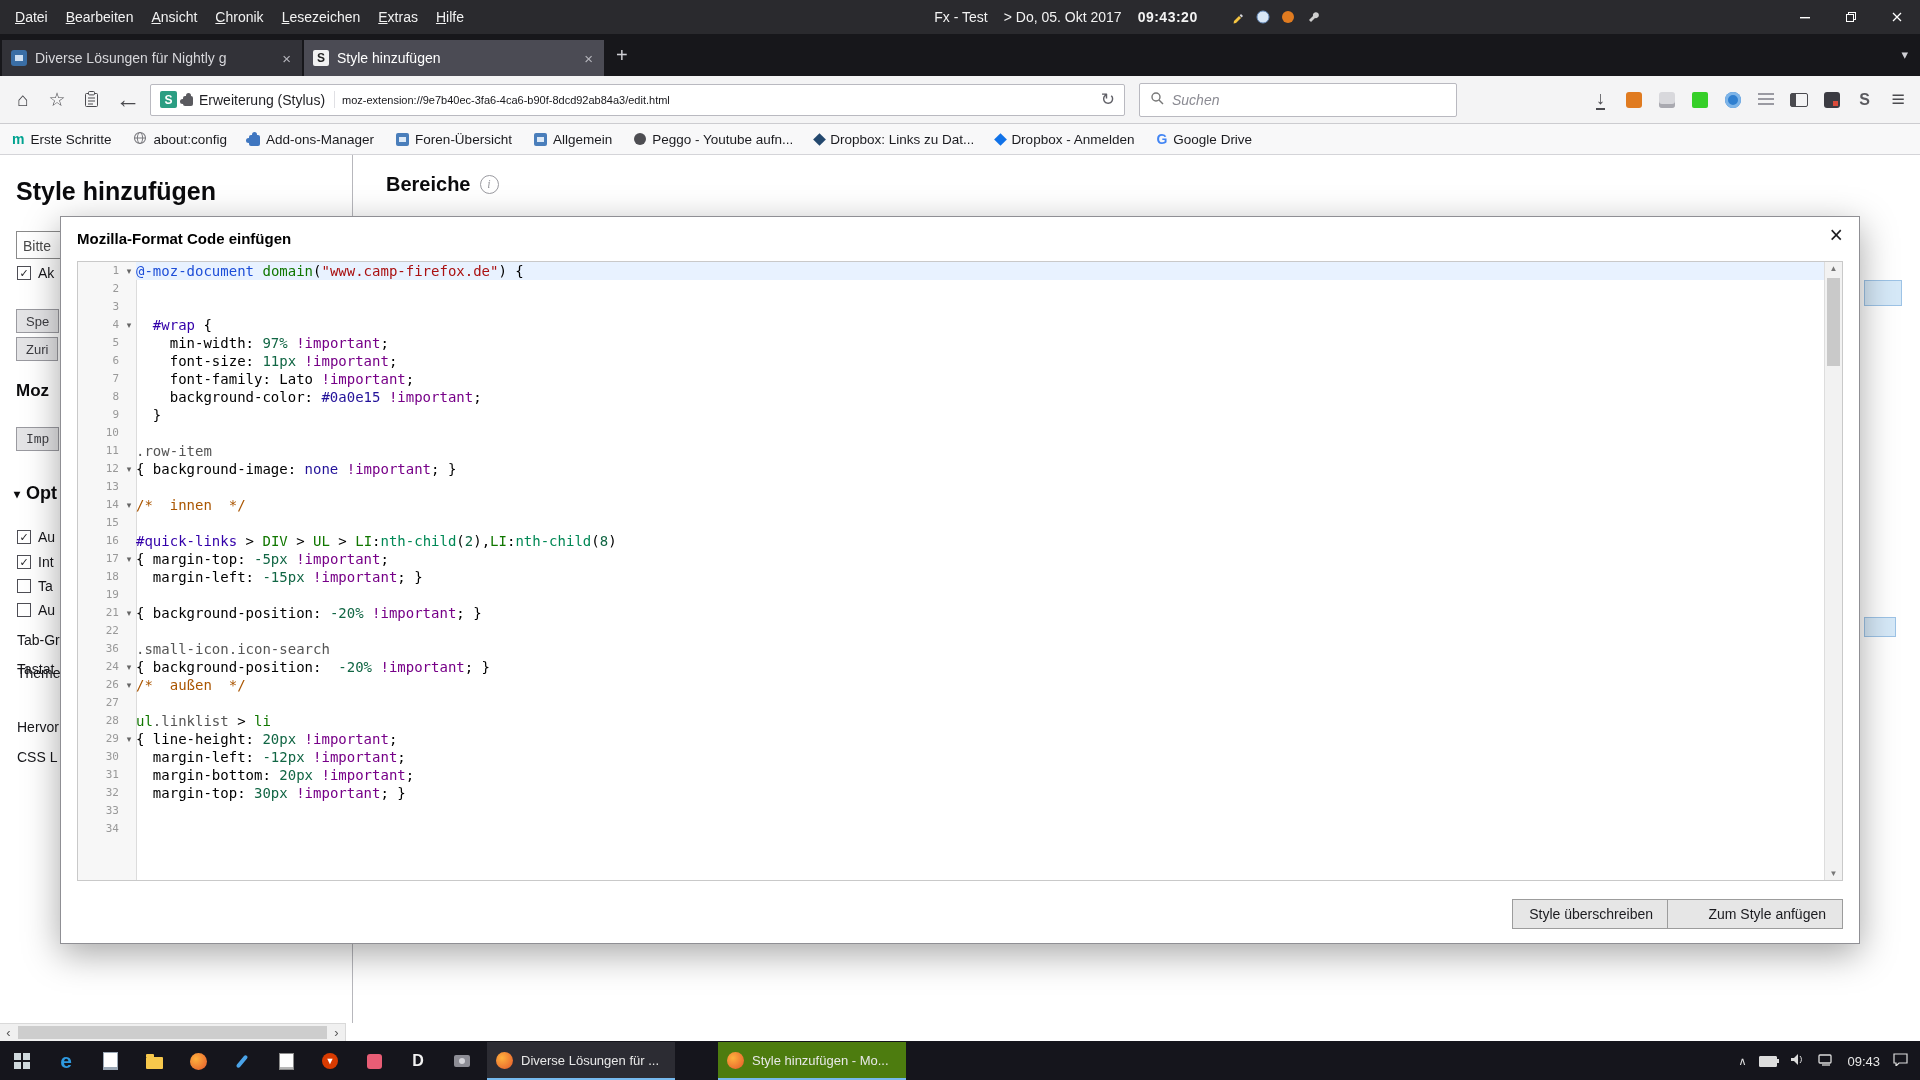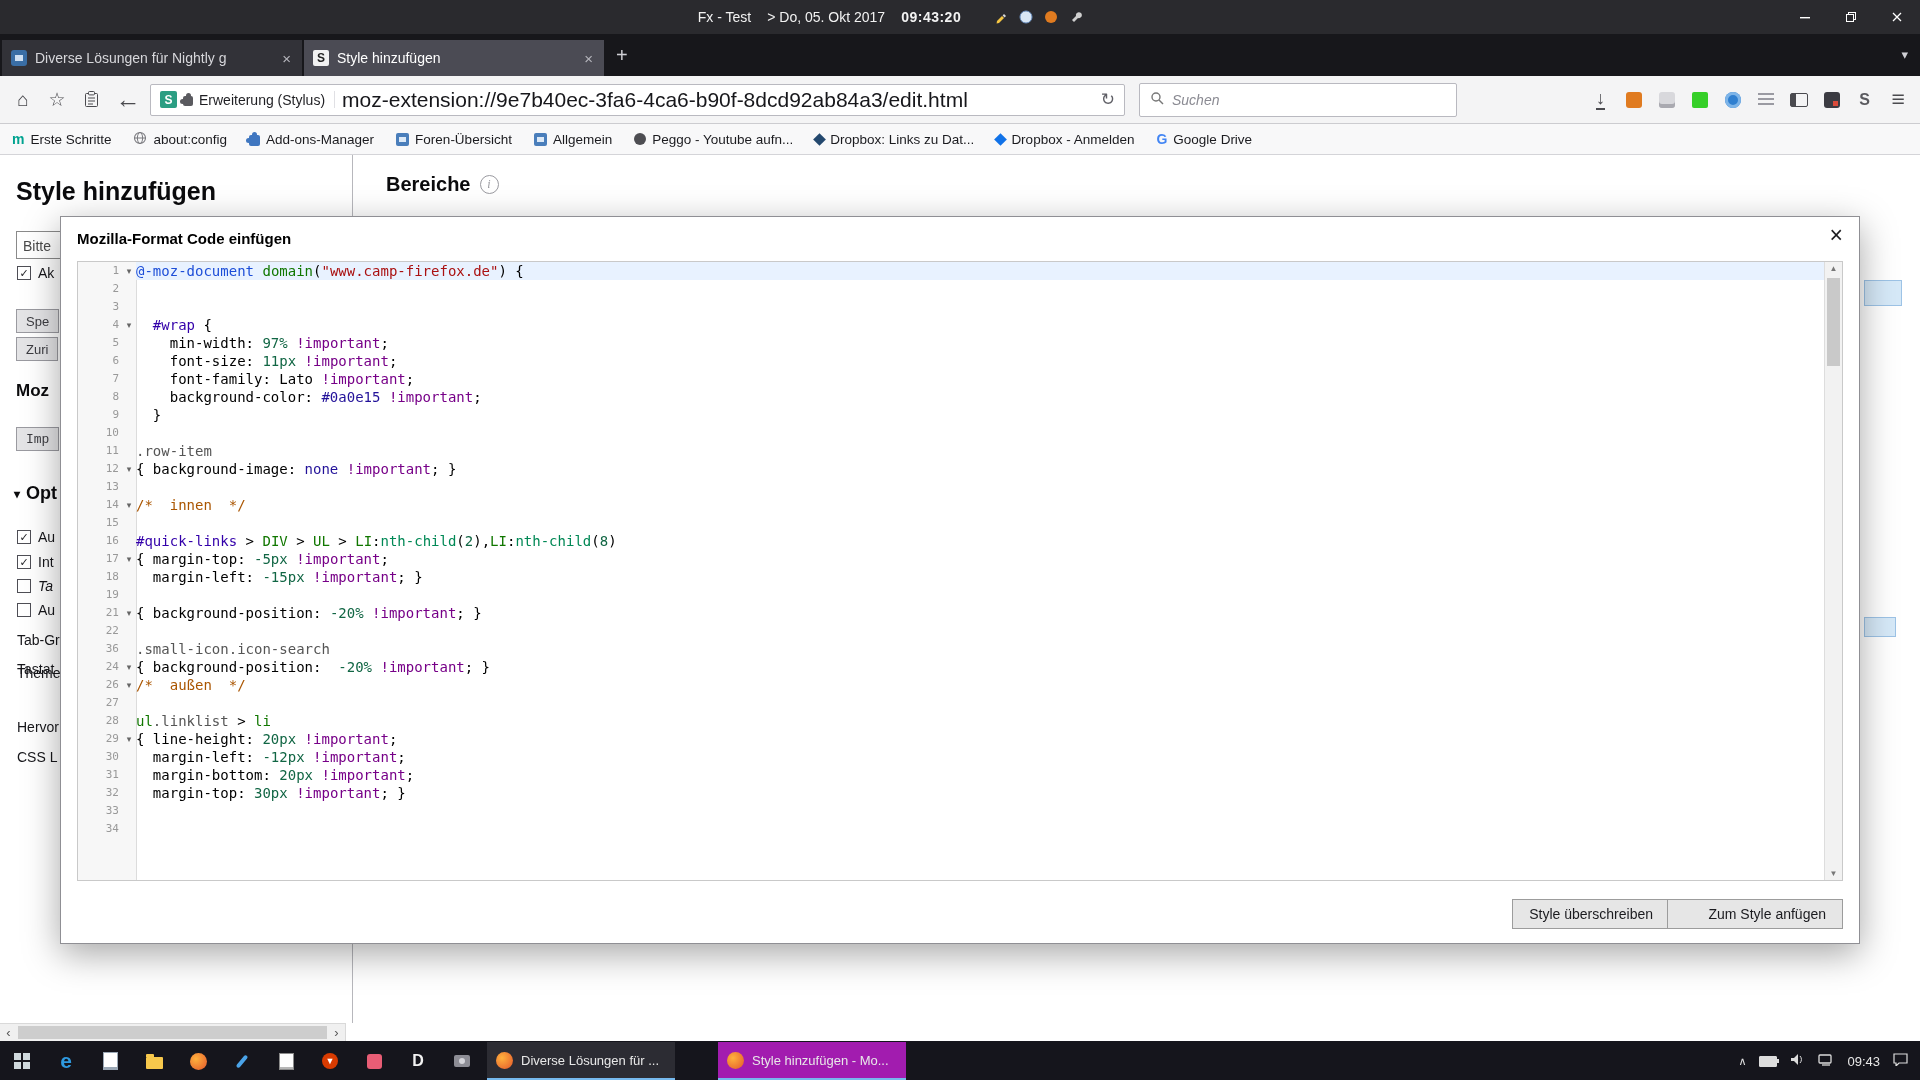--- a/index.html
+++ b/index.html
@@ -40,21 +40,21 @@
   .back-icon{font-size:25px;font-weight:bold;width:36px;}
   .urlbar{width:975px;height:32px;background:#fff;border:1px solid #b9b9c0;border-radius:2px;display:flex;
           align-items:center;padding:0 9px;box-sizing:border-box;gap:7px;}
   .ident{display:flex;align-items:center;gap:6px;padding-right:9px;border-right:1px solid #e0e0e4;}
   .s-badge{width:17px;height:17px;background:#2b9e83;color:#fff;font-weight:bold;font-size:12px;border-radius:2px;
            display:flex;align-items:center;justify-content:center;}
   .puzzle{position:relative;width:10px;height:10px;background:#5a5a5f;border-radius:2px;margin-top:3px;}
   .puzzle::before{content:"";position:absolute;top:-3px;left:2.5px;width:5px;height:5px;border-radius:50%;background:#5a5a5f;}
   .puzzle::after{content:"";position:absolute;left:-3px;top:2.5px;width:5px;height:5px;border-radius:50%;background:#5a5a5f;}
   .ident-label{font-size:14px;color:#1f1f23;}
-  .url-text{flex:1;font-size:21px;color:#17171b;white-space:nowrap;overflow:hidden;}
+  .url-text{flex:1;font-size:11px;color:#17171b;white-space:nowrap;overflow:hidden;}
   .reload-icon{color:#5f5f66;font-size:17px;}
   .searchbar{width:318px;height:32px;background:#fff;border:1px solid #b9b9c0;border-radius:2px;display:flex;
              align-items:center;gap:8px;padding:16px 10px;box-sizing:border-box;margin-left:10px;}
   .search-placeholder{color:#8a8a92;font-style:italic;font-size:14px;}
   .nav-addons{flex:1;display:flex;align-items:center;justify-content:flex-end;gap:7px;}
   .addon{width:26px;height:26px;display:flex;align-items:center;justify-content:center;color:#4a4a4f;}
   .dl{font-size:18px;border-bottom:2px solid #4a4a4f;line-height:16px;height:18px;}
   .sq{width:16px;height:16px;border-radius:3px;}
   .sq.orange{background:#e07b20;}
   .sq.keys{background:#d8d8dc;box-shadow:inset 0 -4px 0 #a9a9b0;}
@@ -95,21 +95,21 @@
       justify-content:center;font-size:11px;color:#1b1b1f;box-sizing:border-box;}
   .sb-btn{position:absolute;left:16px;height:24px;background:#e4e4e6;border:1px solid #9a9aa0;font-size:13px;
           color:#3c3c41;padding:0 9px;font-family:inherit;}
   .sb-save{top:154px;}
   .sb-reset{top:182px;}
   .sb-moz{position:absolute;left:16px;top:226px;font-size:17px;font-weight:bold;color:#0b0b0d;}
   .sb-import{top:272px;font-family:Liberation Mono, monospace;}
   .sb-opt{position:absolute;left:14px;top:328px;font-size:18px;font-weight:bold;color:#0b0b0d;display:flex;
           align-items:center;gap:6px;}
   .sb-opt .tri{font-size:12px;}
-  .cb1{top:110px;} .cbo0{top:374px;} .cbo1{top:399px;} .cbo2{top:423px;font-style:italic;} .cbo3{top:447px;}
+  .cb1{top:110px;} .cbo0{top:374px;} .cbo1{top:399px;} .cbo2{top:423px;} .cbo3{top:447px;}
   .sb-link{position:absolute;left:17px;font-size:14px;color:#17171b;white-space:nowrap;}
   .lk0{top:477px;} .lk1{top:506px;} .lk2{top:510px;} .lk3{top:564px;} .lk4{top:594px;}
   .main-heading{position:absolute;left:386px;top:18px;font-size:20px;font-weight:bold;color:#0b0b0d;display:flex;
                 align-items:center;gap:9px;}
   .info-circle{width:17px;height:17px;border:1px solid #9a9aa0;border-radius:50%;color:#9a9aa0;font-size:12px;
                display:flex;align-items:center;justify-content:center;font-weight:normal;
                font-family:"Liberation Serif",serif;font-style:italic;}
   .right-box1{position:absolute;left:1864px;top:125px;width:36px;height:24px;background:#d6e9f8;border:1px solid #9dc3e6;}
   .right-box2{position:absolute;left:1864px;top:462px;width:30px;height:18px;background:#d6e9f8;border:1px solid #9dc3e6;}
   .h-scroll{position:absolute;left:0;top:868px;width:346px;height:18px;background:#f0f0f0;border-top:1px solid #d9d9d9;
@@ -156,33 +156,42 @@
   .note-ic{width:13px;height:15px;background:#fdfdfd;border:1px solid #8a8a8a;
            box-shadow:inset 0 -10px 0 -8px #b5b5b5,inset 0 -6px 0 -4px #b5b5b5;}
   .red-ic{width:16px;height:16px;border-radius:50%;background:#d83b01;color:#fff;font-size:9px;display:flex;
           align-items:center;justify-content:center;}
   .media-ic{width:15px;height:15px;border-radius:3px;background:#e85d75;}
   .d-ic{color:#f2f2f2;font-weight:bold;font-size:16px;}
   .cam-ic{width:16px;height:12px;background:#8d8d95;border-radius:2px;position:relative;}
   .cam-ic::after{content:"";position:absolute;left:5px;top:3px;width:6px;height:6px;border-radius:50%;background:#d5d5da;}
   .tb-task{width:188px;height:38px;display:flex;align-items:center;gap:8px;padding:0 9px;box-sizing:border-box;
            background:#2c2c33;border-bottom:2px solid #76b9ed;margin-left:3px;font-size:13px;}
-  .tb-task.active{background:#a21caf;margin-left:43px;}
+  .tb-task.active{background:#4d7c0f;margin-left:43px;}
   .tb-label{white-space:nowrap;overflow:hidden;}
   .tray{margin-left:auto;display:flex;align-items:center;gap:13px;padding-right:12px;font-size:13px;}
   .tray-chevron{font-size:11px;color:#e0e0e0;}
   .battery{width:16px;height:9px;border:1px solid #dcdcdc;border-radius:1px;position:relative;background:#dcdcdc;}
   .battery::after{content:"";position:absolute;right:-3px;top:2px;width:2px;height:4px;background:#dcdcdc;}
 </style>
 </head>
 <body>
 
 <div class="screen">
 
   <header class="menubar">
+    <nav class="menus">
+      <span class="menu-item">Datei</span>
+      <span class="menu-item">Bearbeiten</span>
+      <span class="menu-item">Ansicht</span>
+      <span class="menu-item">Chronik</span>
+      <span class="menu-item">Lesezeichen</span>
+      <span class="menu-item">Extras</span>
+      <span class="menu-item">Hilfe</span>
+    </nav>
     <div class="title-center">
       <span>Fx - Test</span>
       <span>&gt; Do, 05. Okt 2017</span>
       <span class="t-time">09:43:20</span>
       <span class="mini-icons">
         <span class="mini">
           <svg width="14" height="14">
               <path d="M3 11 L8 6 L10 8 L5 13 L2.6 13.4 Z" fill="#f5c542"></path>
               <path d="M8.6 5.4 L10 4 L12 6 L10.6 7.4 Z" fill="#d7d7da"></path>
             </svg>

